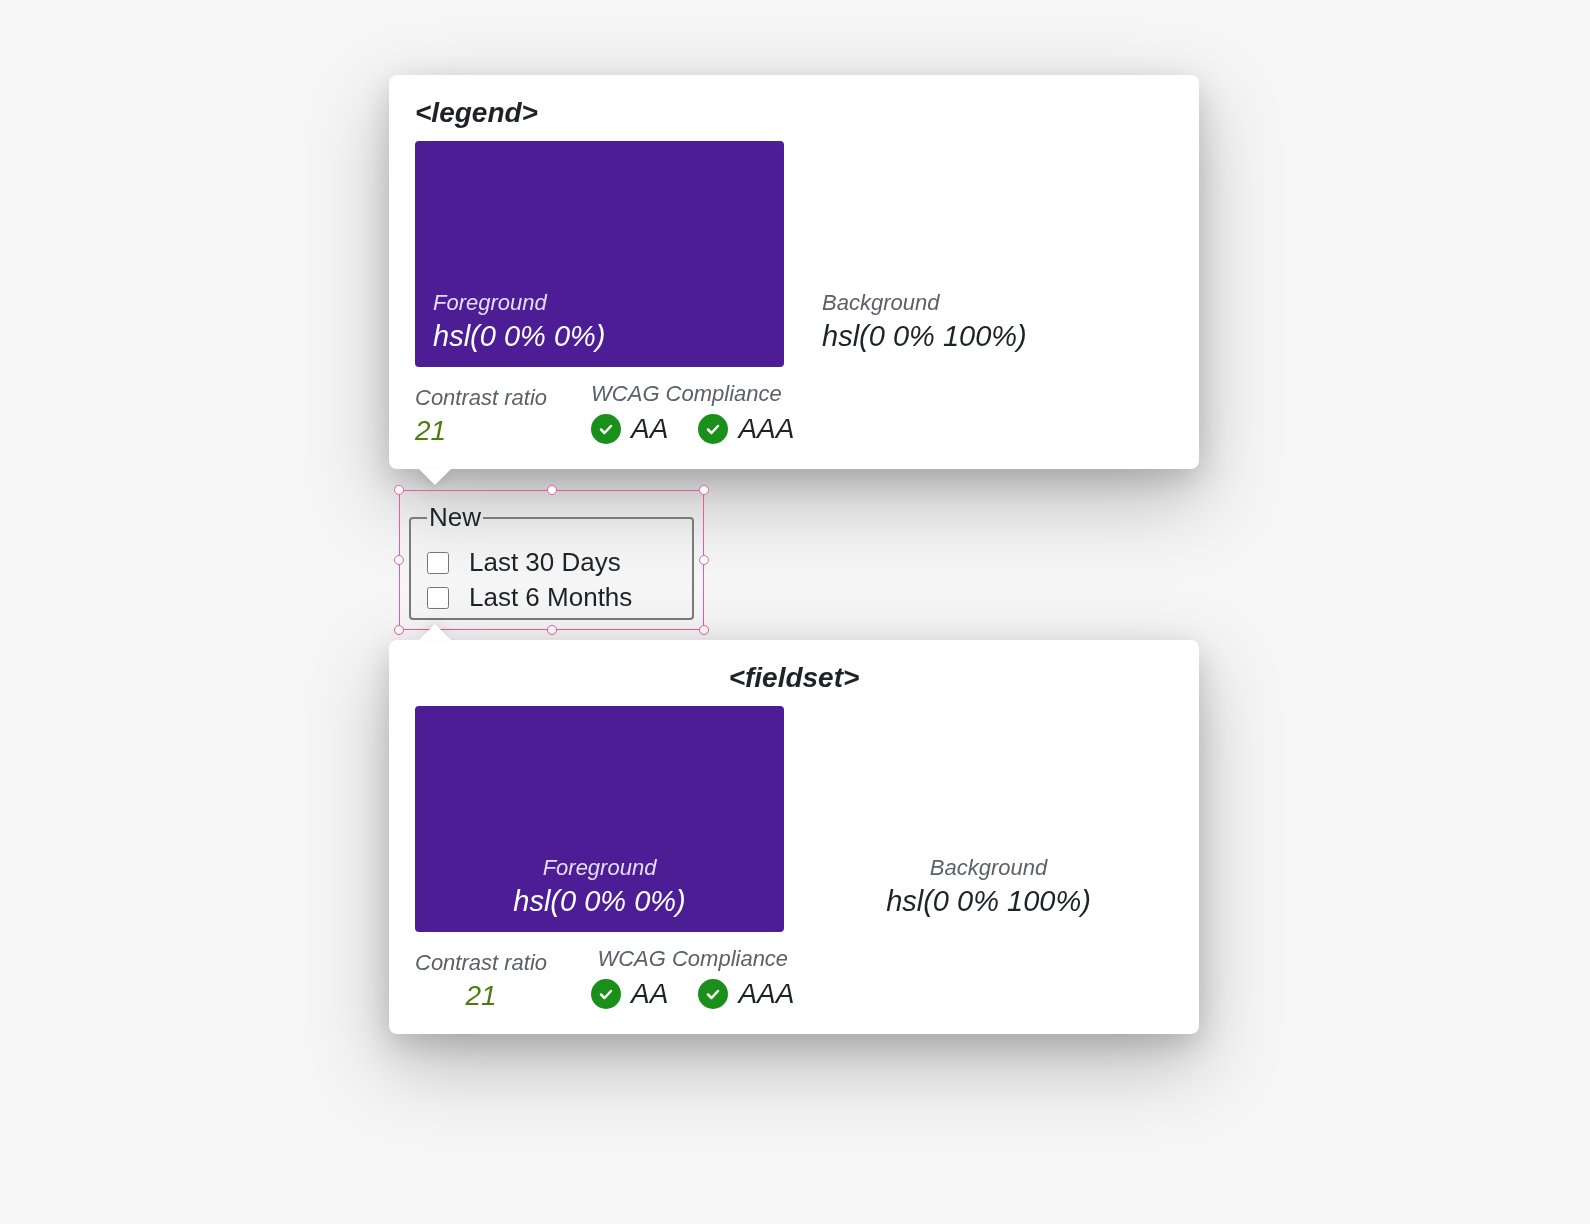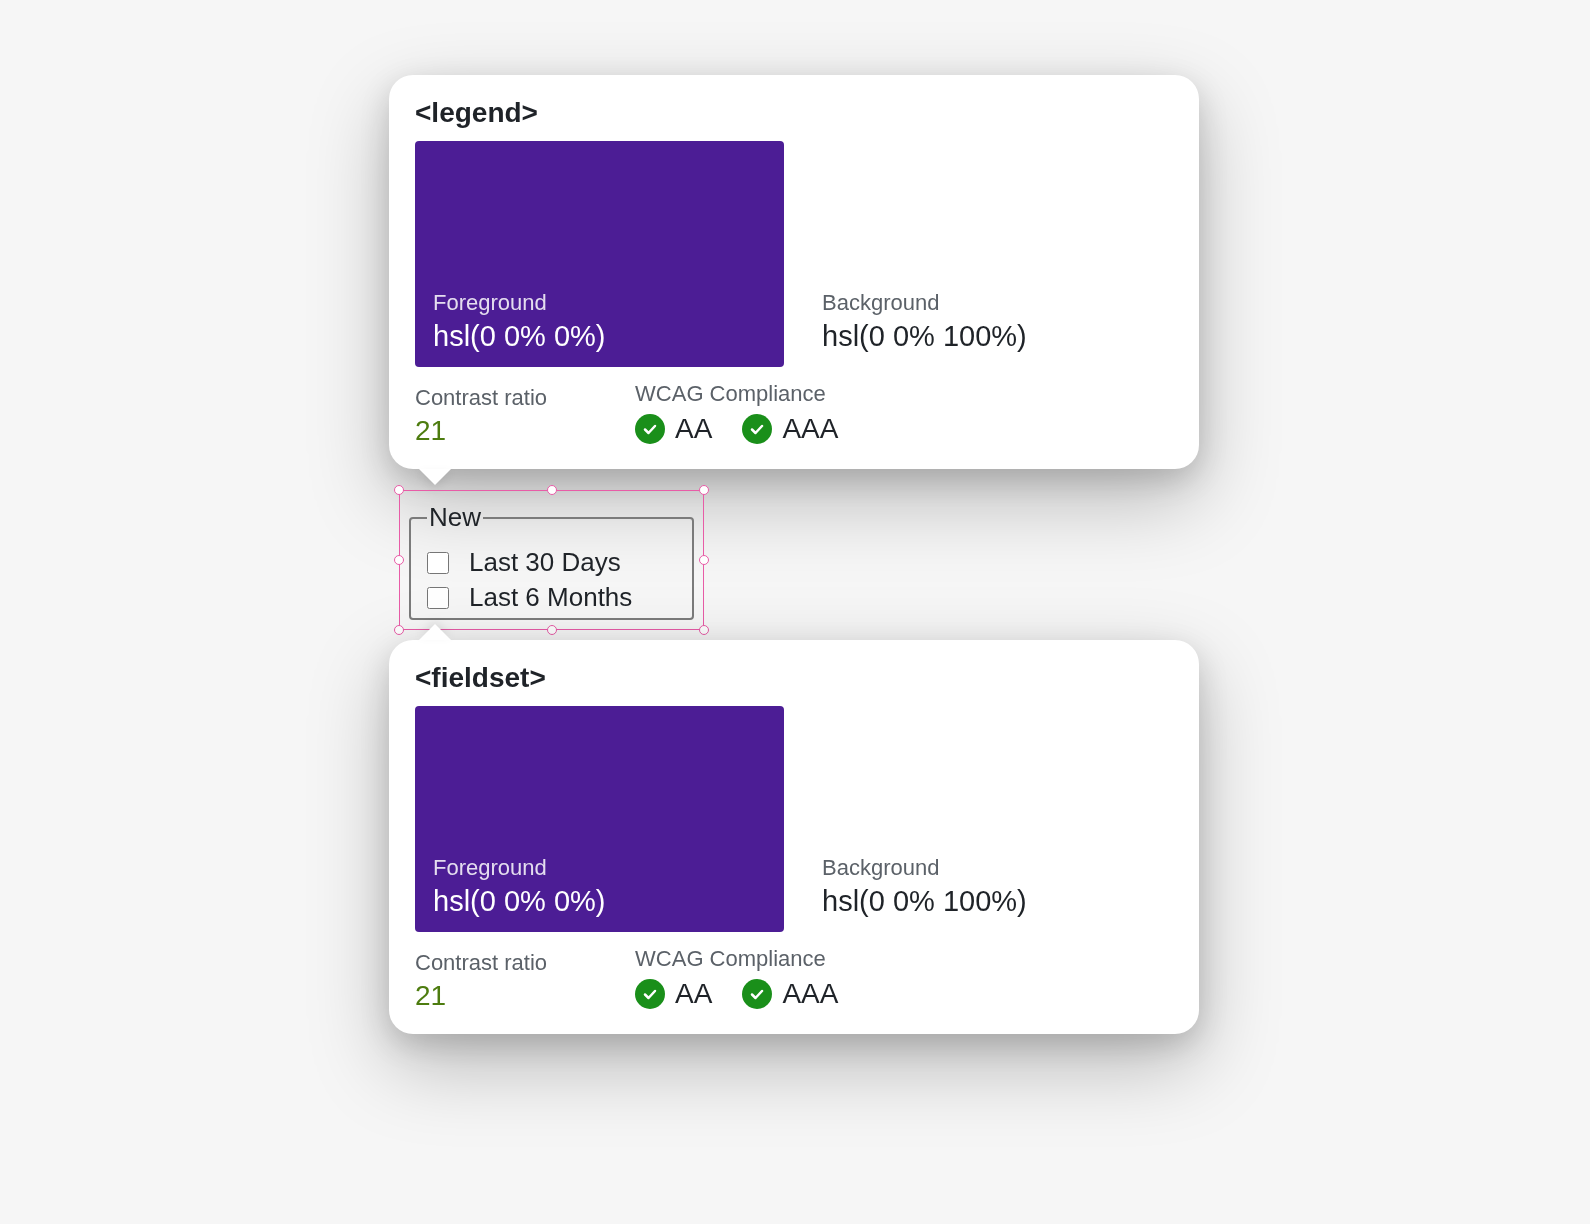--- a/index.html
+++ b/index.html
@@ -15,26 +15,27 @@
   .canvas {
     position: relative;
     width: 1590px;
     height: 1224px;
   }
 
   .tooltip {
     position: absolute;
     width: 810px;
     background: #ffffff;
-    border-radius: 24px;
+    border-radius: 8px;
     box-shadow: 0 30px 80px rgba(0,0,0,0.25), 0 10px 30px rgba(0,0,0,0.15);
     padding: 22px 26px 24px 26px;
+    font-style: italic;
   }
   .tooltip.top { left: 389px; top: 75px; }
-  .tooltip.bottom { left: 389px; top: 640px; }
+  .tooltip.bottom { left: 389px; top: 640px; text-align: center; }
 
   .tooltip .tail {
     position: absolute;
     width: 0; height: 0;
     border-left: 16px solid transparent;
     border-right: 16px solid transparent;
   }
   .tooltip.top .tail {
     bottom: -16px;
     left: 30px;
@@ -79,21 +80,21 @@
   }
   .swatch.bg .swatch-label { color: #5b6168; opacity: 1; }
   .swatch-value {
     font-size: 29px;
     font-weight: 500;
     margin-top: 4px;
   }
 
   .metrics {
     display: flex;
-    gap: 88px;
+    gap: 44px;
     align-items: flex-end;
   }
   .metric-block .metric-label {
     font-size: 22px;
     color: #5b6168;
     margin-bottom: 6px;
   }
   .metric-value-big {
     font-size: 28px;
     font-weight: 500;

